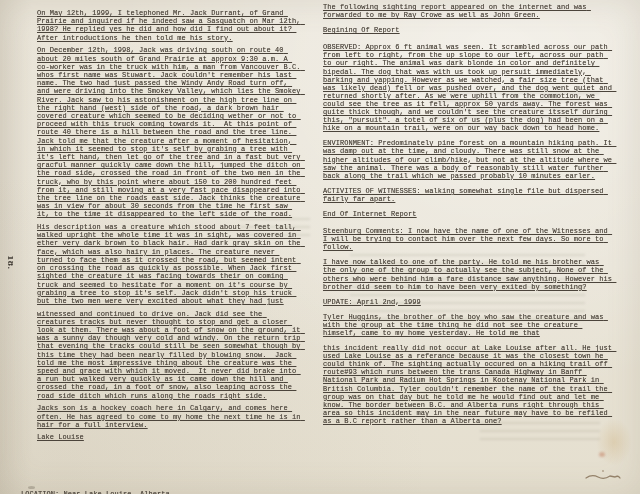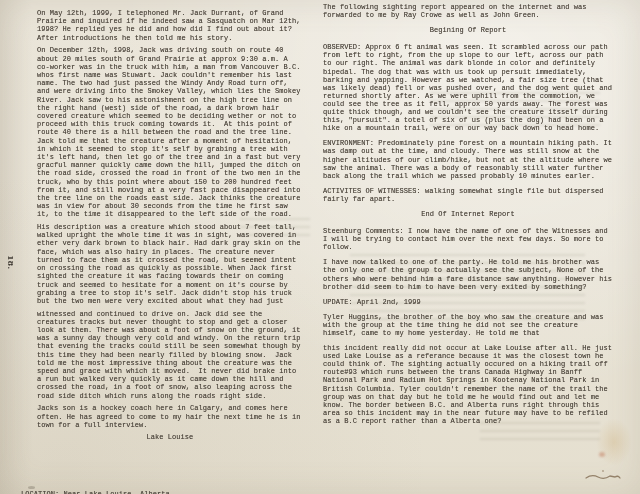--- a/index.html
+++ b/index.html
@@ -18,27 +18,27 @@
       linear-gradient(180deg, #eae5d9 0%, #e8e3d6 55%, #e5dfcf 100%);
     box-shadow: inset 0 0 34px rgba(120,105,82,0.16);
     overflow: hidden;
   }
   .col {
     position: absolute;
     color: #4b443b;
     font-size: 7px;
     letter-spacing: 0.05px;
     text-shadow: 0 0 0.4px rgba(75,68,59,0.55);
+    text-decoration: underline;
   }
   .col-left  { left: 37px; top: 9px;  width: 266px; line-height: 8.2px; }
   .col-right { left: 323px; top: 3px; width: 290px; line-height: 8.1px; }
   .col p { margin: 0 0 4.5px 0; white-space: pre-wrap; }
   .col-right p { margin-bottom: 7px; }
   .center-heading {
-    text-align: center;
     margin: 1px 0 7px 0;
   }
   .col-right .center-heading { margin: 2px 0 9px 0; }
   .meta-block { margin-left: -16px; margin-top: 48px; }
   .meta-line { white-space: pre; }
   .page-number {
     position: absolute;
     left: -3px; top: 253px;
     width: 20px; height: 18px;
     transform: rotate(90deg);
@@ -85,21 +85,21 @@
   <div class="ghost" style="left:430px; top:88px;  width:170px; height:42px;"></div>
   <div class="ghost" style="left:350px; top:250px; width:235px; height:72px;"></div>
   <div class="ghost" style="left:480px; top:418px; width:120px; height:28px;"></div>
   <div class="ghost" style="left:240px; top:214px; width:70px;  height:22px;"></div>
 
   <div class="col col-left">
     <p>On May 12th, 1999, I telephoned Mr. Jack Durrant, of Grand Prairie and inquired if he indeed saw a Sasquatch on Mar 12th, 1998? He replied yes he did and how did I find out about it? After introductions he then told me his story.</p>
     <p>On December 12th, 1998, Jack was driving south on route 40 about 20 miles south of Grand Prairie at approx 9:30 a.m. A co-worker was in the truck with him, a man from Vancouver B.C. whos first name was Stuwart. Jack couldn't remember his last name. The two had just passed the Windy Andy Road turn off, and were driving into the Smokey Valley, which lies the Smokey River. Jack saw to his astonishment on the high tree line on the right hand (west) side of the road, a dark brown hair covered creature which seemed to be deciding wether or not to proceed with this truck coming towards it.  At this point of route 40 there is a hill between the road and the tree line. Jack told me that the creature after a moment of hesitation, in which it seemed to stop it's self by grabing a tree with it's left hand, then let go of the tree and in a fast but very gracful manner quickly came down the hill, jumped the ditch on the road side, crossed the road in front of the two men in the truck, who by this point where about 150 to 200 hundred feet from it, and still moving at a very fast pace disappeared into the tree line on the roads east side. Jack thinks the creature was in view for about 30 seconds from the time he first saw it, to the time it disappeared to the left side of the road.</p>
     <p>His description was a creature which stood about 7 feet tall, walked upright the whole time it was in sight, was covered in ether very dark brown to black hair. Had dark gray skin on the face, which was also hairy in places. The creature never turned to face them as it crossed the road, but seemed intent on crossing the road as quickly as possible. When Jack first sighted the creature it was facing towards their on coming truck and seemed to hesitate for a moment on it's course by grabing a tree to stop it's self. Jack didn't stop his truck but the two men were very excited about what they had just</p>
     <p>witnessed and continued to drive on. Jack did see the creatures tracks but never thought to stop and get a closer look at them. There was about a foot of snow on the ground, it was a sunny day though very cold and windy. On the return trip that evening the tracks could still be seen somewhat though by this time they had been nearly filled by blowing snow.  Jack told me the most impressive thing about the creature was the speed and grace with which it moved.  It never did brake into a run but walked very quickly as it came down the hill and crossed the road, in a foot of snow, also leaping across the road side ditch which runs along the roads right side.</p>
-    <p>Jacks son is a hockey coach here in Calgary, and comes here often. He has agreed to come to my hair the next time he is in town for a full interview.</p>
+    <p>Jacks son is a hockey coach here in Calgary, and comes here often. He has agreed to come to my home the next time he is in hair for a full interview.</p>
     <div class="center-heading">Lake Louise</div>
     <div class="meta-block">
       <div class="meta-line">LOCATION: Near Lake Louise, Alberta.</div>
       <div class="meta-line">UPDATE BY: Thomas Steenburg</div>
     </div>
   </div>
 
   <div class="col col-right">
     <p>The following sighting report appeared on the internet and was forwarded to me by Ray Crowe as well as John Green.</p>
     <div class="center-heading">Begining Of Report</div>

